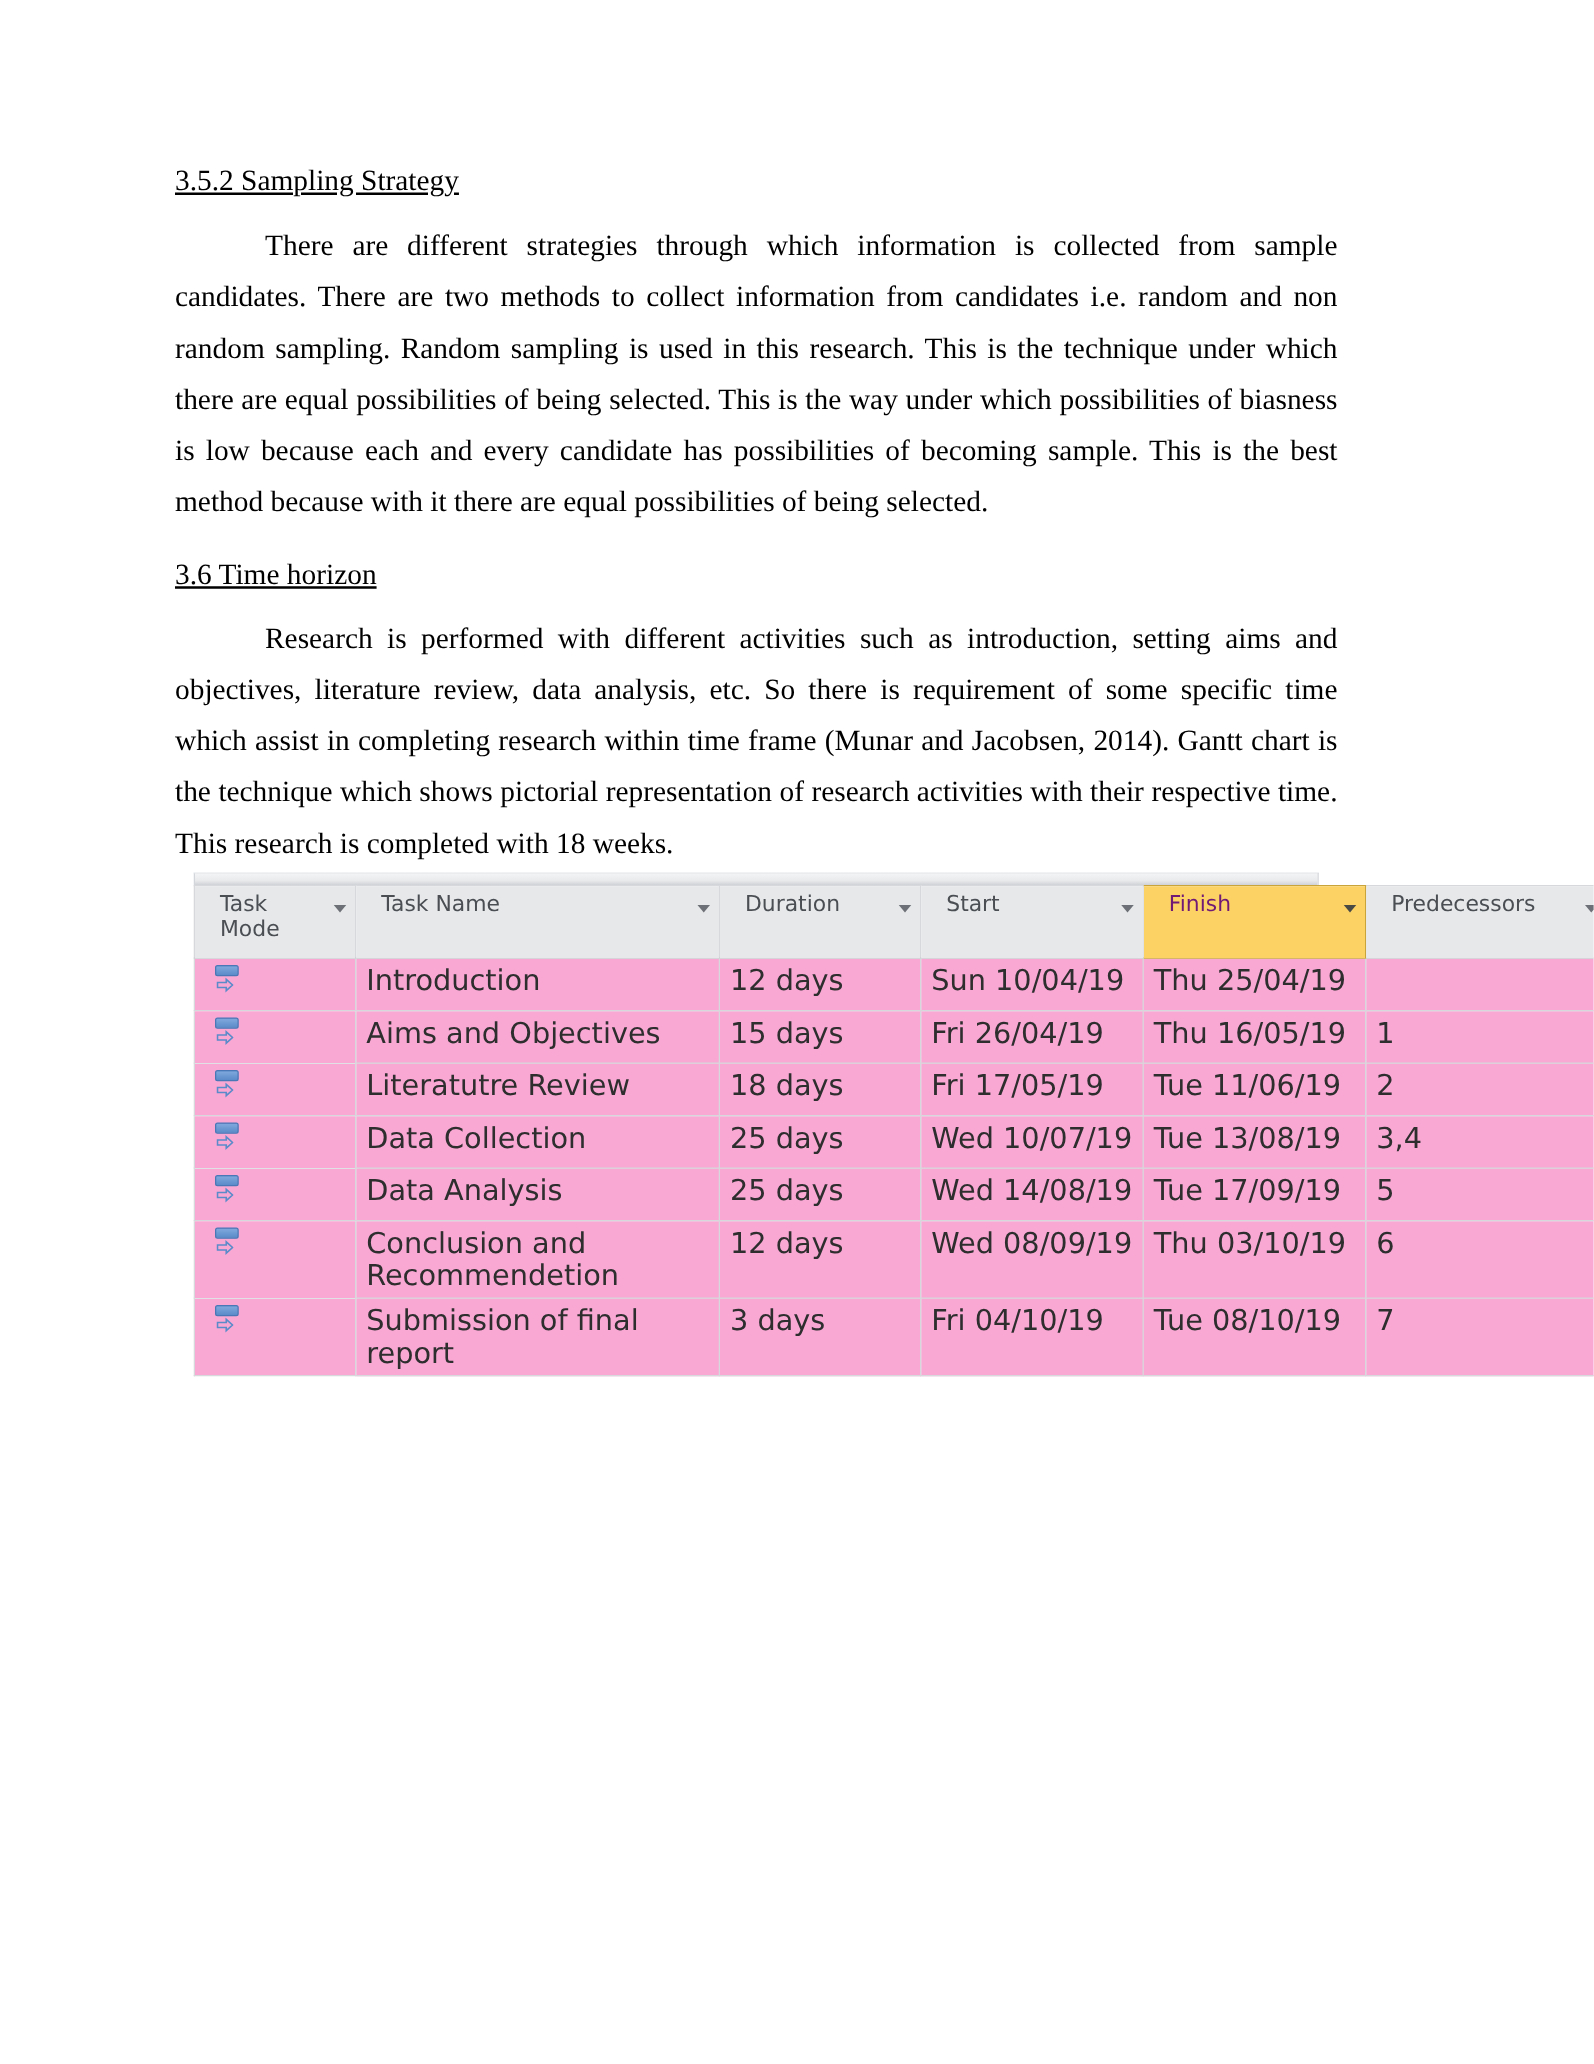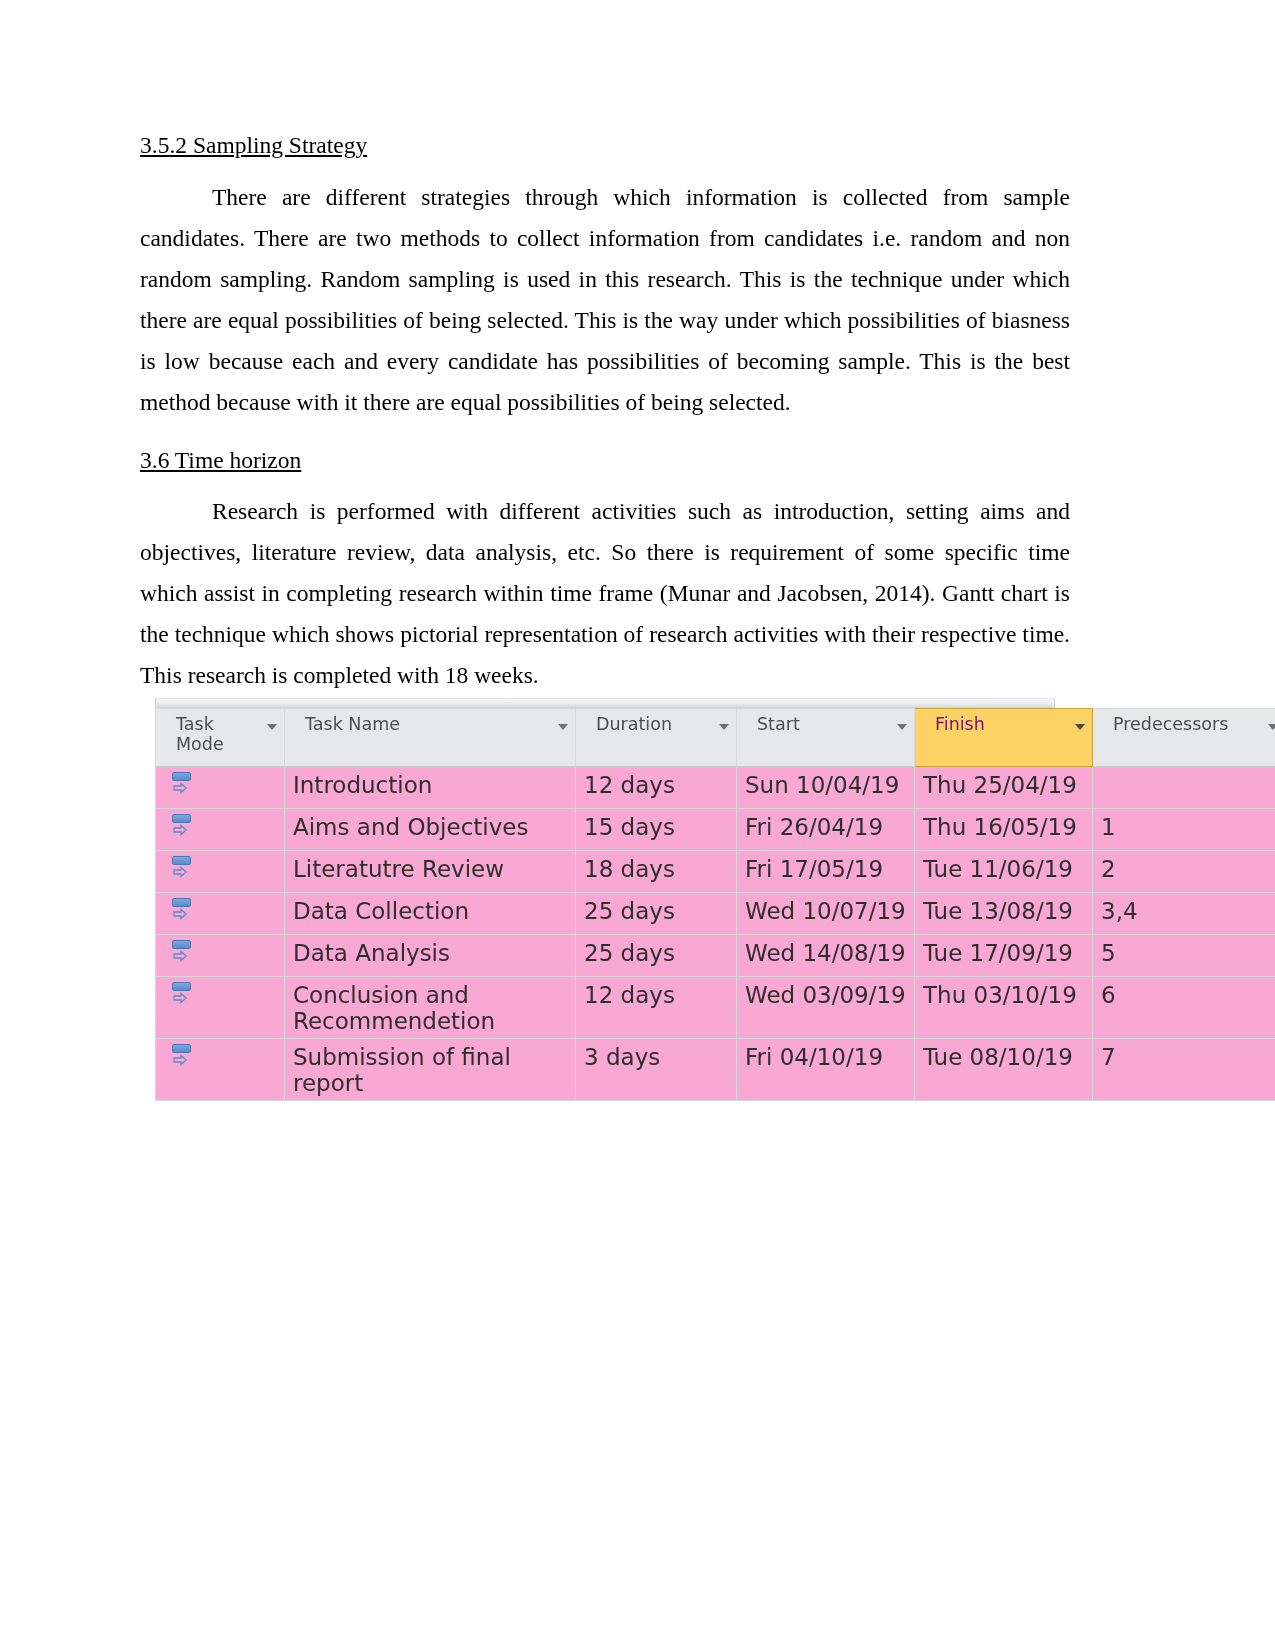--- a/index.html
+++ b/index.html
@@ -313,21 +313,21 @@
                 <span class="bar"></span>
                 <span class="arrow">
                   <svg width="14" height="13" viewBox="0 0 14 13">
                     <path d="M1 4 H8 V1.5 L13 6 L8 10.5 V8 H1 Z" fill="none" stroke="#5b8bc9" stroke-width="1.3"></path>
                   </svg>
                 </span>
               </span>
             </td>
             <td class="cell-name">Conclusion and Recommendetion</td>
             <td>12 days</td>
-            <td>Wed 03/09/19</td>
+            <td>Wed 08/09/19</td>
             <td>Thu 03/10/19</td>
             <td>6</td>
             <td class="cell-extra"></td>
           </tr>
           <tr class="tall">
             <td class="cell-mode">
               <span class="mode-icon">
                 <span class="bar"></span>
                 <span class="arrow">
                   <svg width="14" height="13" viewBox="0 0 14 13">

